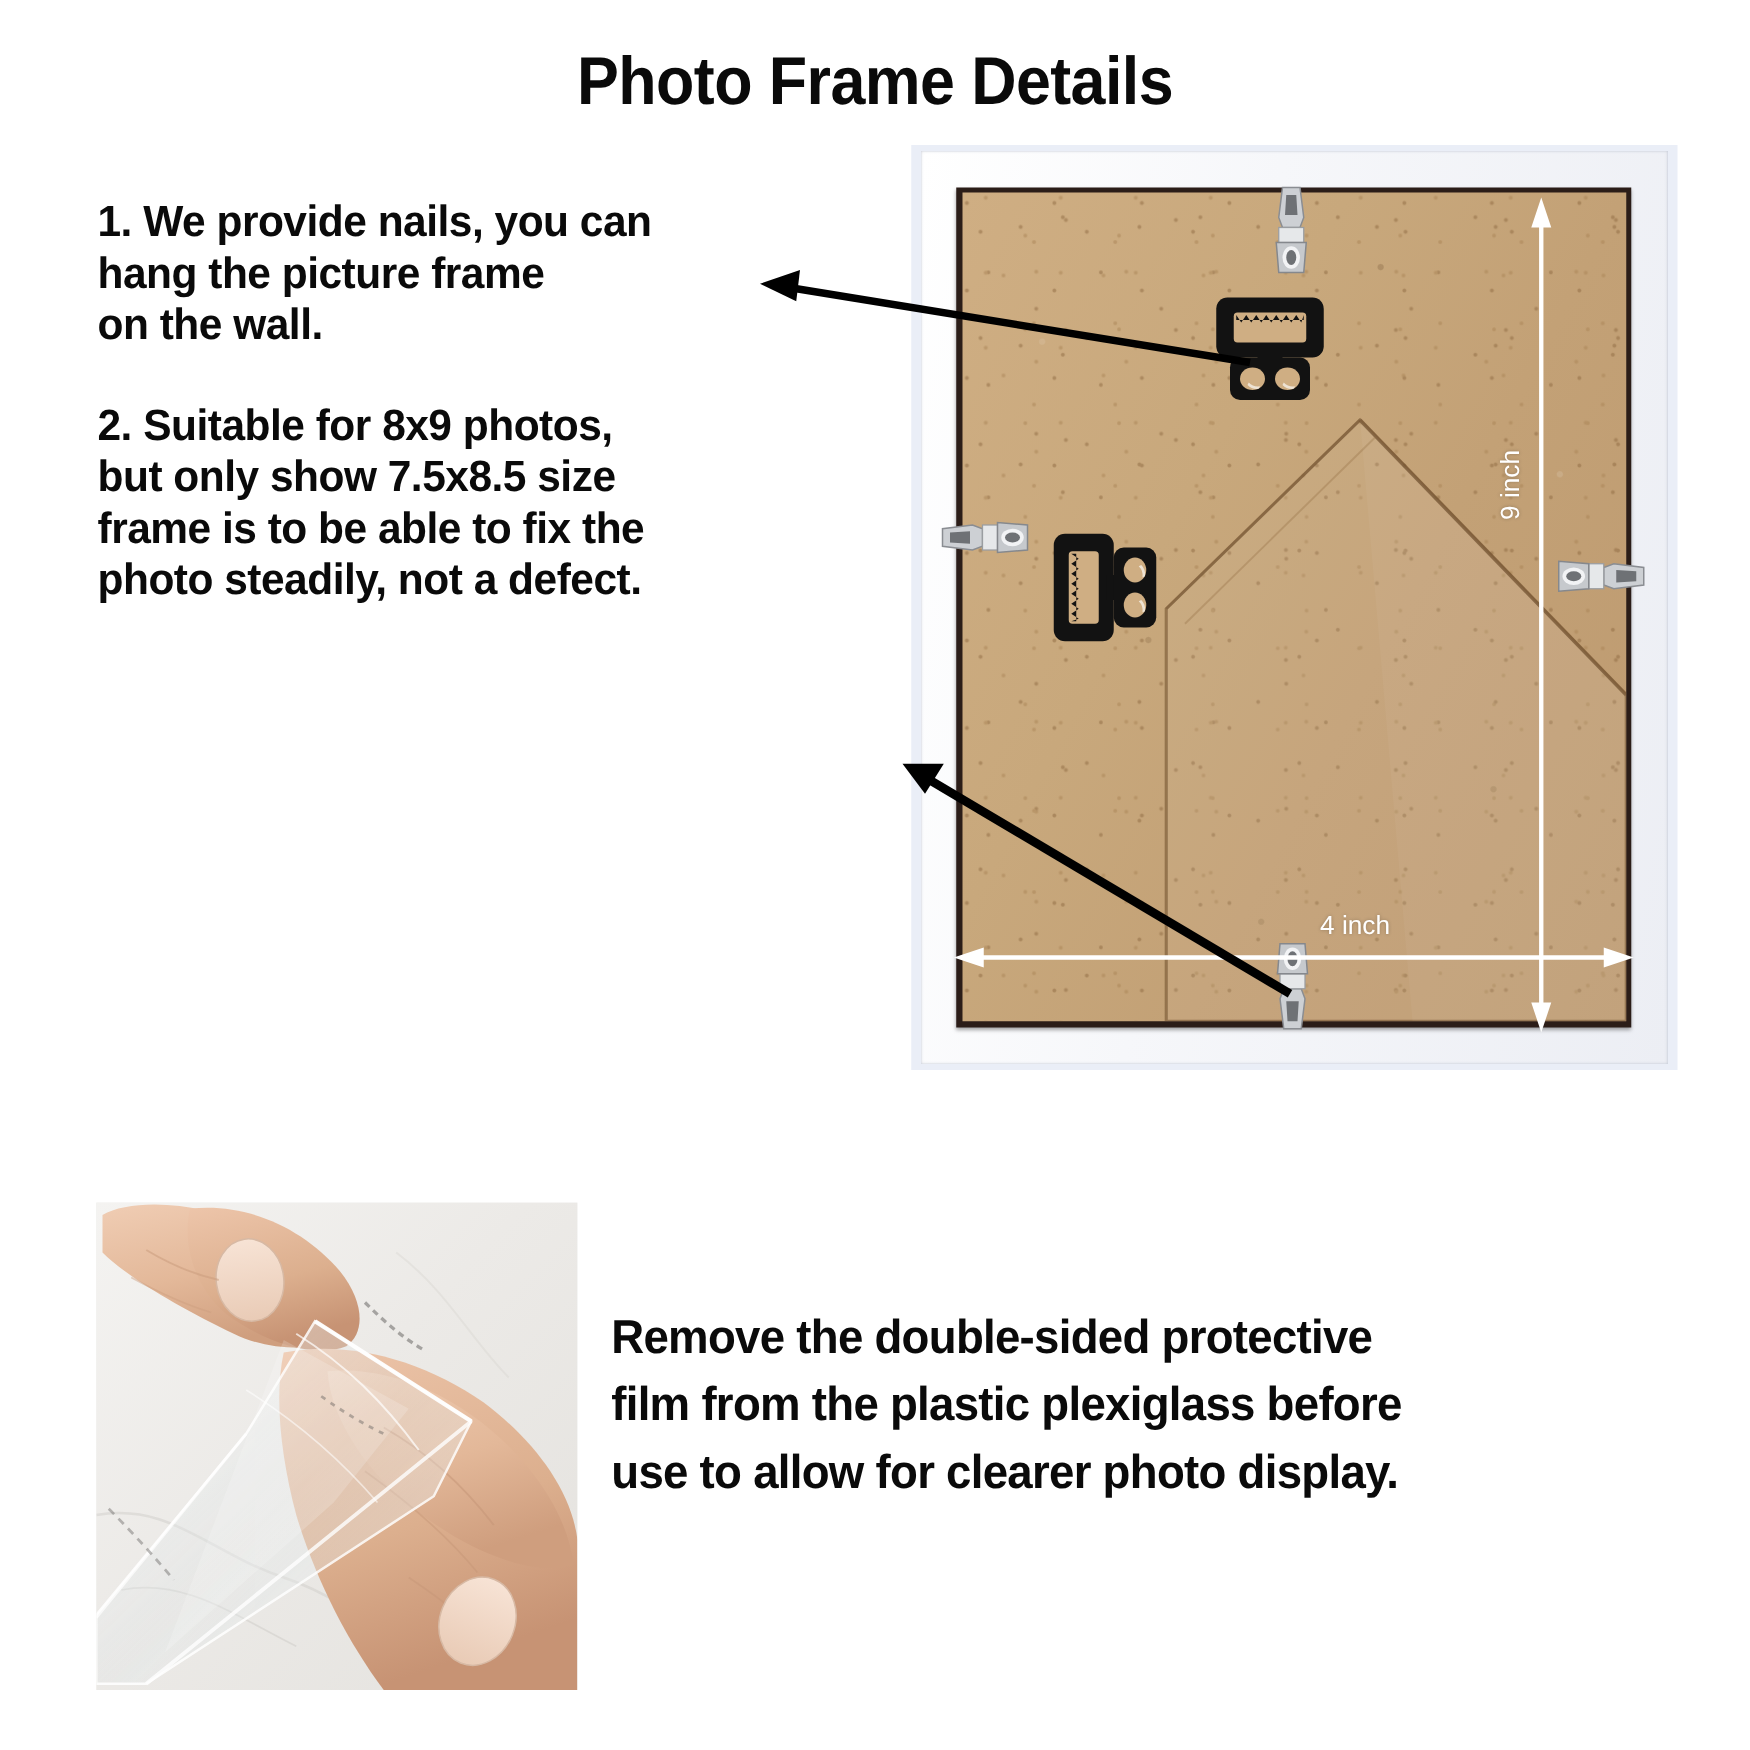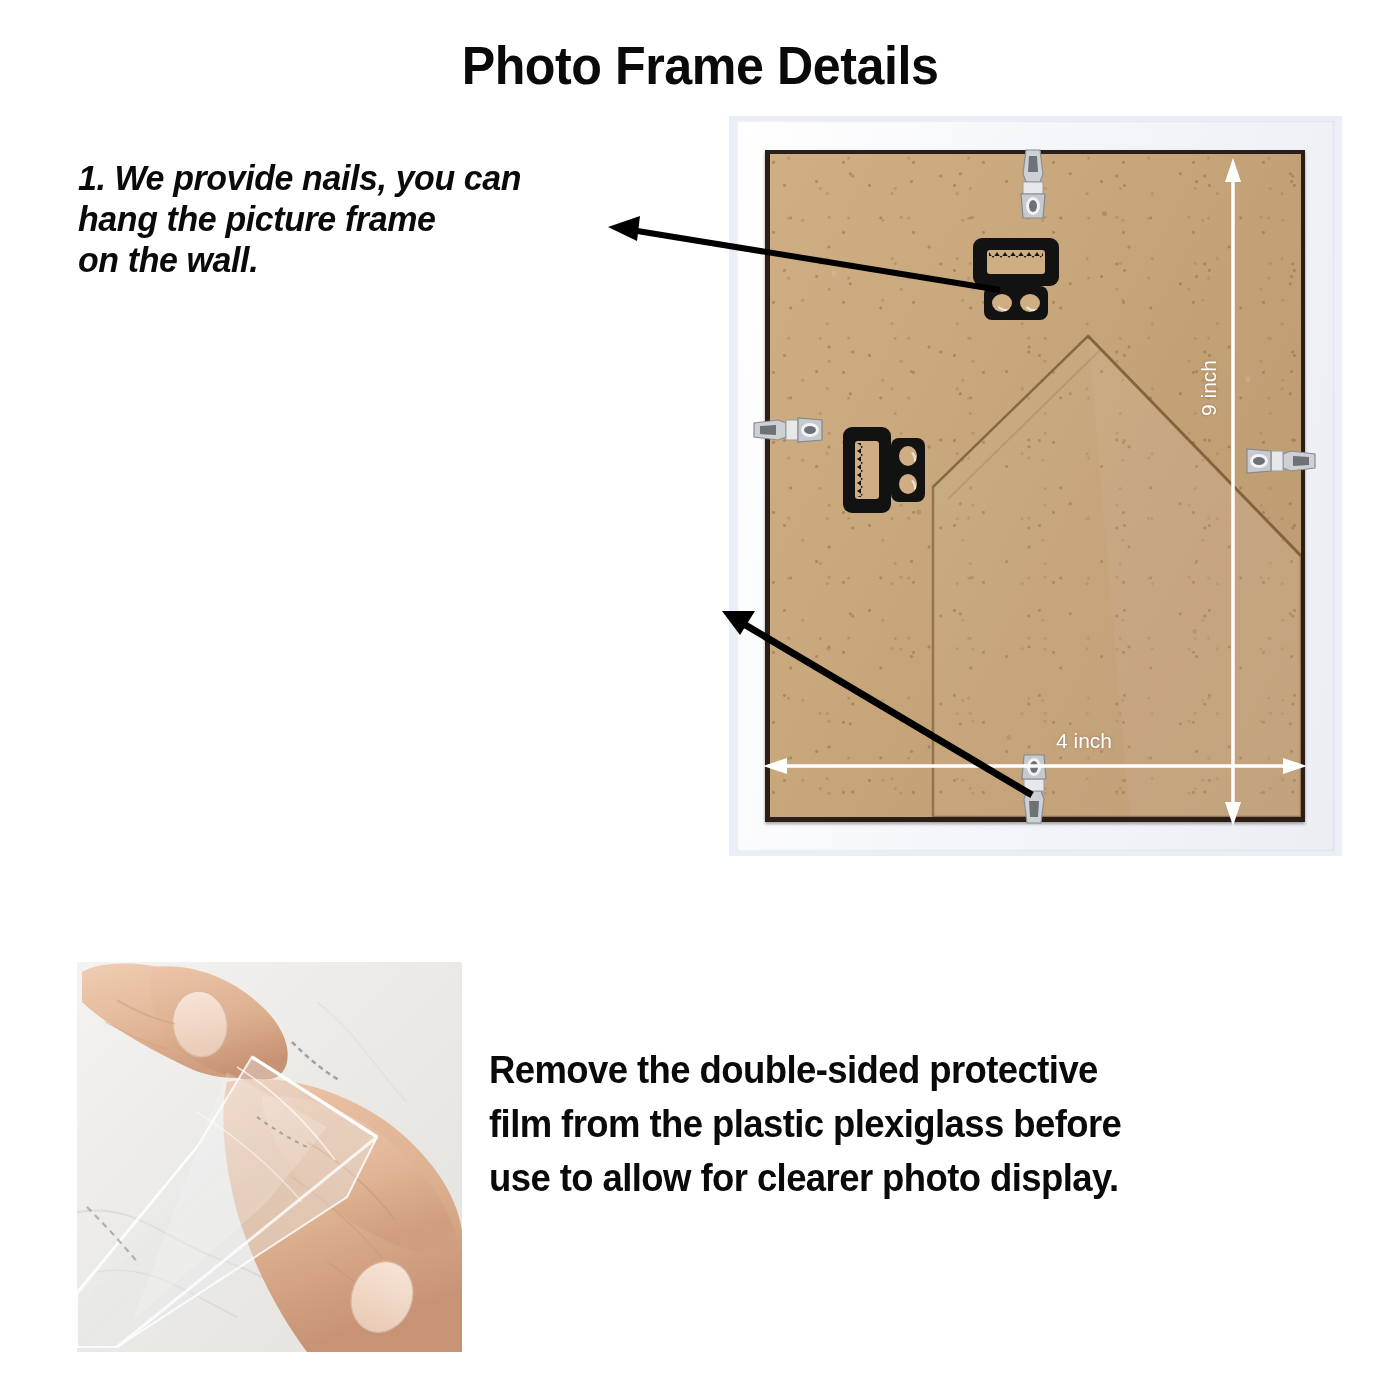--- a/index.html
+++ b/index.html
@@ -29,21 +29,20 @@
     color: #0a0a0a;
     transform: scaleX(0.93);
   }
 
   
   #instructions {
     position: absolute;
     left: 78px;
     top: 158px;
     width: 650px;
-    font-style: italic;
   }
   .instruction-item {
     margin-bottom: 40px;
   }
   .instruction-line {
     font-size: 35px;
     font-weight: bold;
     line-height: 1.17;
     letter-spacing: -0.4px;
     color: #0a0a0a;
@@ -211,20 +210,26 @@
 <div id="page-title">Photo Frame Details</div>
 
 <div id="instructions">
 
   <div class="instruction-item">
     <div class="instruction-line">1. We provide nails, you can</div>
     <div class="instruction-line">hang the picture frame</div>
     <div class="instruction-line">on the wall.</div>
   </div>
 
+  <div class="instruction-item">
+    <div class="instruction-line">2. Suitable for 8x9 photos,</div>
+    <div class="instruction-line">but only show 7.5x8.5 size</div>
+    <div class="instruction-line">frame is to be able to fix the</div>
+    <div class="instruction-line">photo steadily, not a defect.</div>
+  </div>
 
 
 
 </div>
 
 <div id="frame-photo">
 
   <div id="frame-border"></div>
   <div id="frame-rabbet"></div>
 

